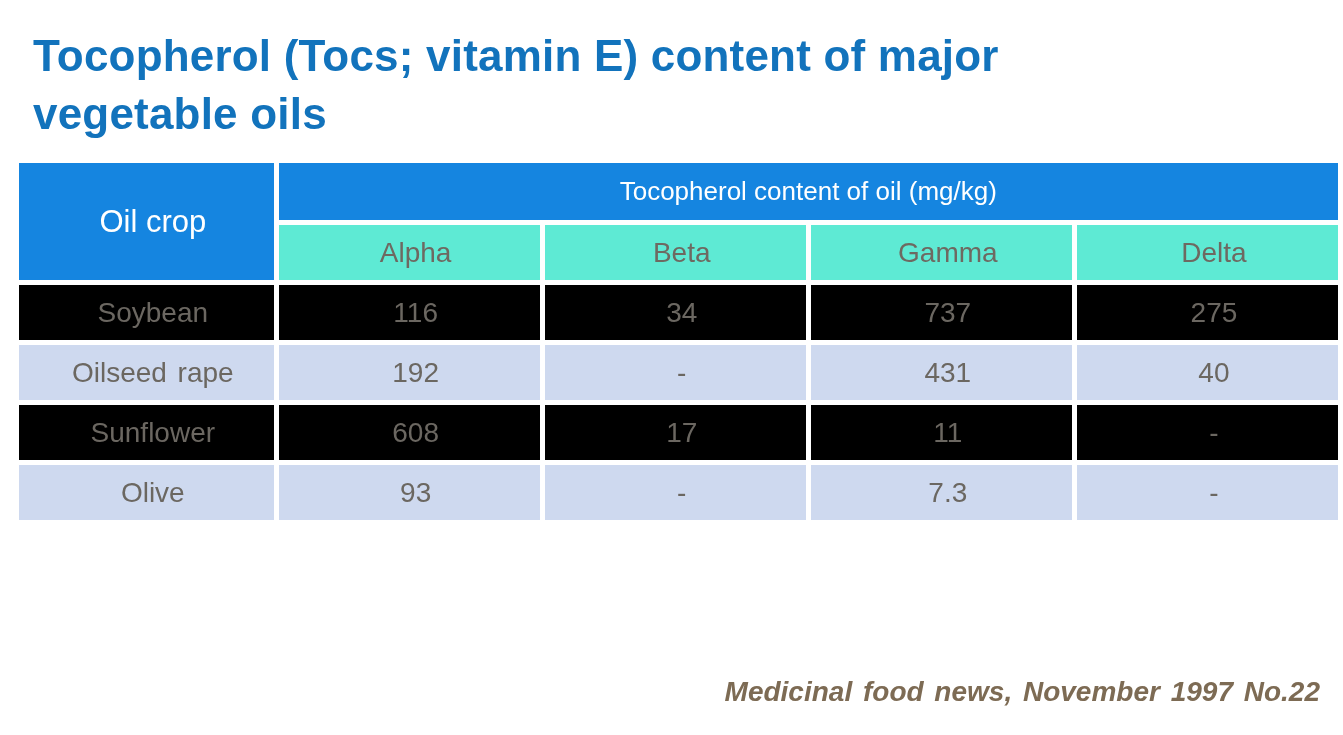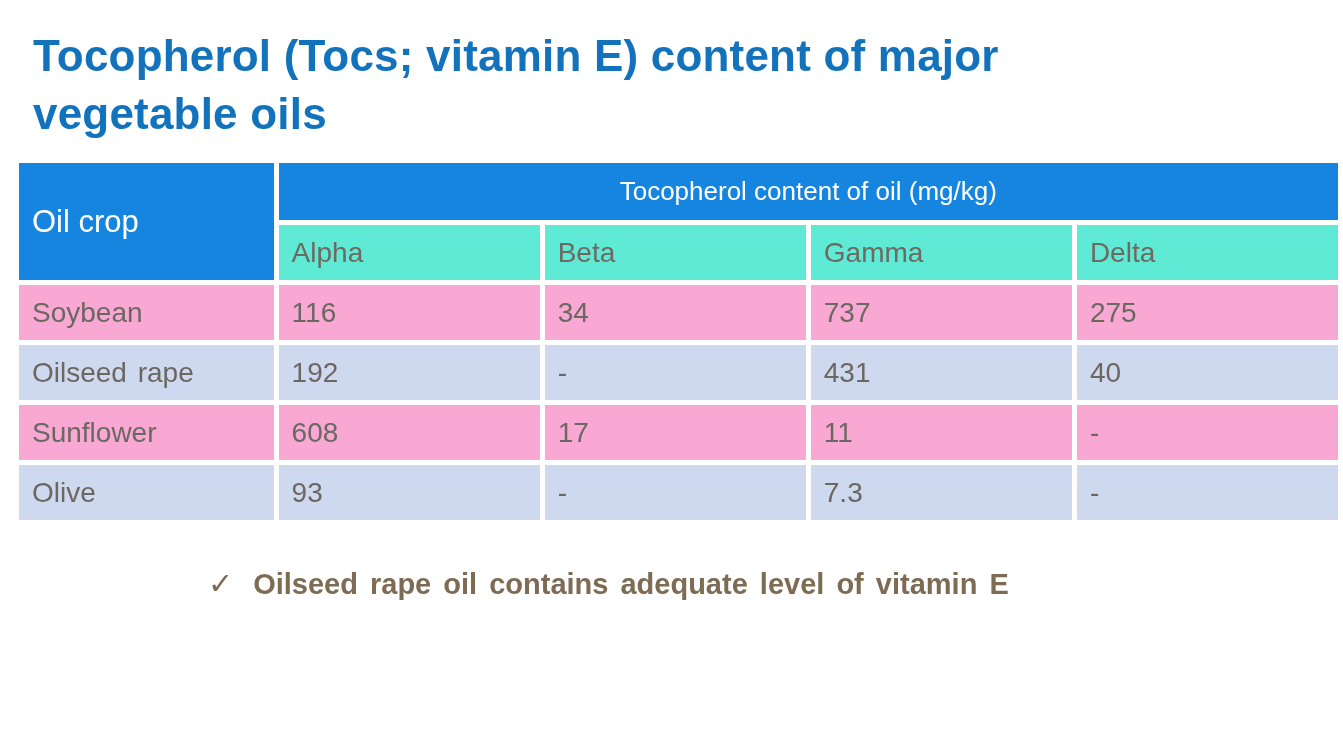--- a/index.html
+++ b/index.html
@@ -26,21 +26,21 @@
   table.toc-table {
     position: absolute;
     left: 14px; top: 158px;
     width: 1329px;
     border-collapse: separate;
     border-spacing: 5px;
     table-layout: fixed;
   }
   .toc-table td, .toc-table th {
     padding: 0 0 0 13px;
-    text-align: left;
+    text-align: center;
     vertical-align: middle;
     font-weight: normal;
     overflow: hidden;
     white-space: nowrap;
   }
   .corner-cell {
     background: #1585E0;
     color: #ffffff;
     font-size: 31px;
     font-weight: bold;
@@ -54,21 +54,21 @@
     text-align: center !important;
     padding-left: 0 !important;
     height: 57px;
   }
   .sub-header {
     background: #5eead4;
     color: #6E6961;
     font-size: 28px;
     height: 55px;
   }
-  .row-odd td { background: #f9a8d4; }
+  .row-odd td { background: #000000; }
   .row-even td { background: #CED9EF; }
   .data-row td {
     color: #6B6761;
     font-size: 28px;
     height: 55px;
     word-spacing: 3px;
   }
 
   .bullet-line {
     position: absolute;
@@ -143,18 +143,16 @@
       <tr class="data-row row-even">
         <td>Olive</td>
         <td>93</td>
         <td>-</td>
         <td>7.3</td>
         <td>-</td>
       </tr>
     </tbody>
   </table>
 
-  <div class="bullet-line">
-    <span class="check">✓</span><span class="bullet-text">Oilseed rape oil contains adequate level of vitamin E</span>
-  </div>
 
+  <div class="citation">Medicinal food news, November 1997 No.22</div>
 
 </div>
 
 </body></html>

